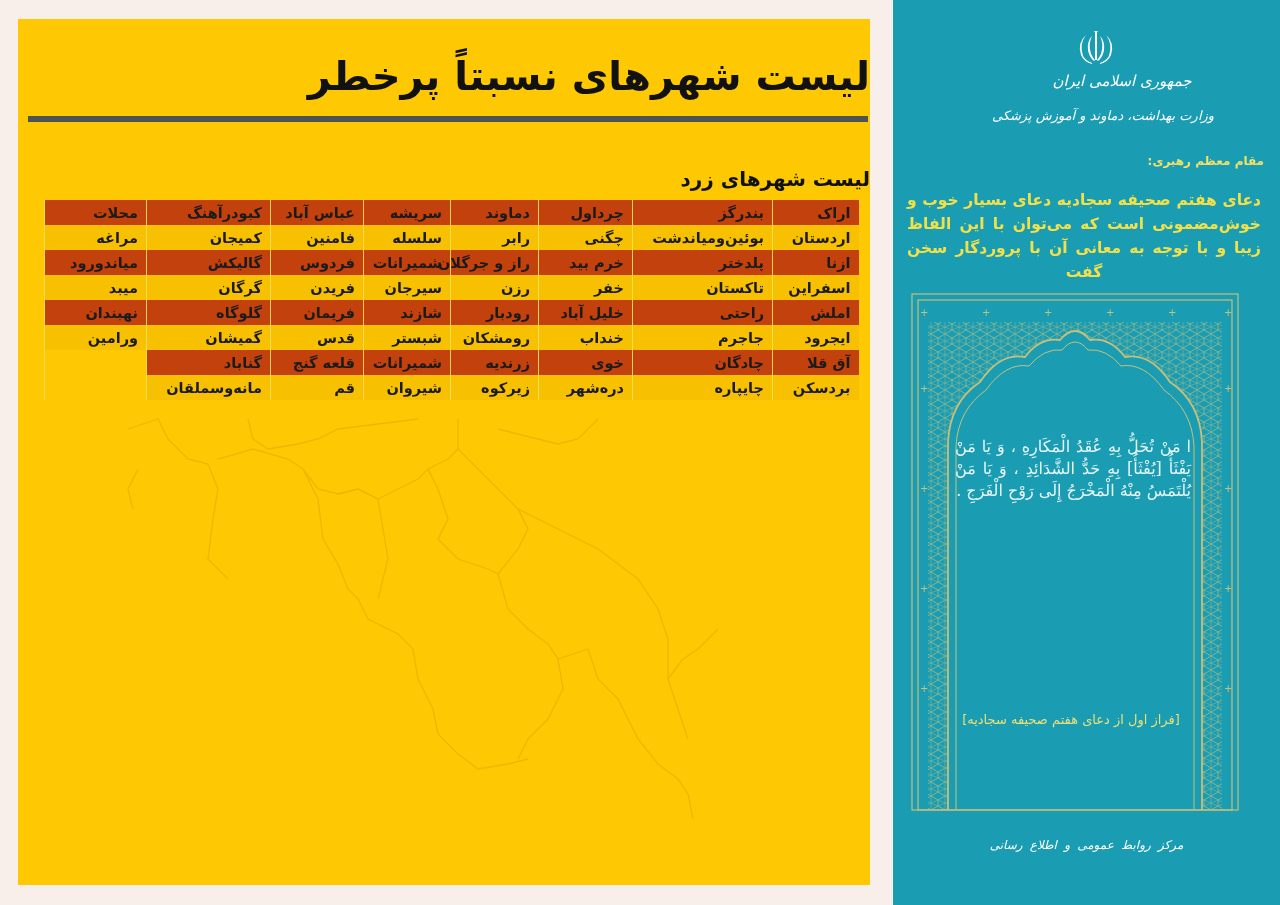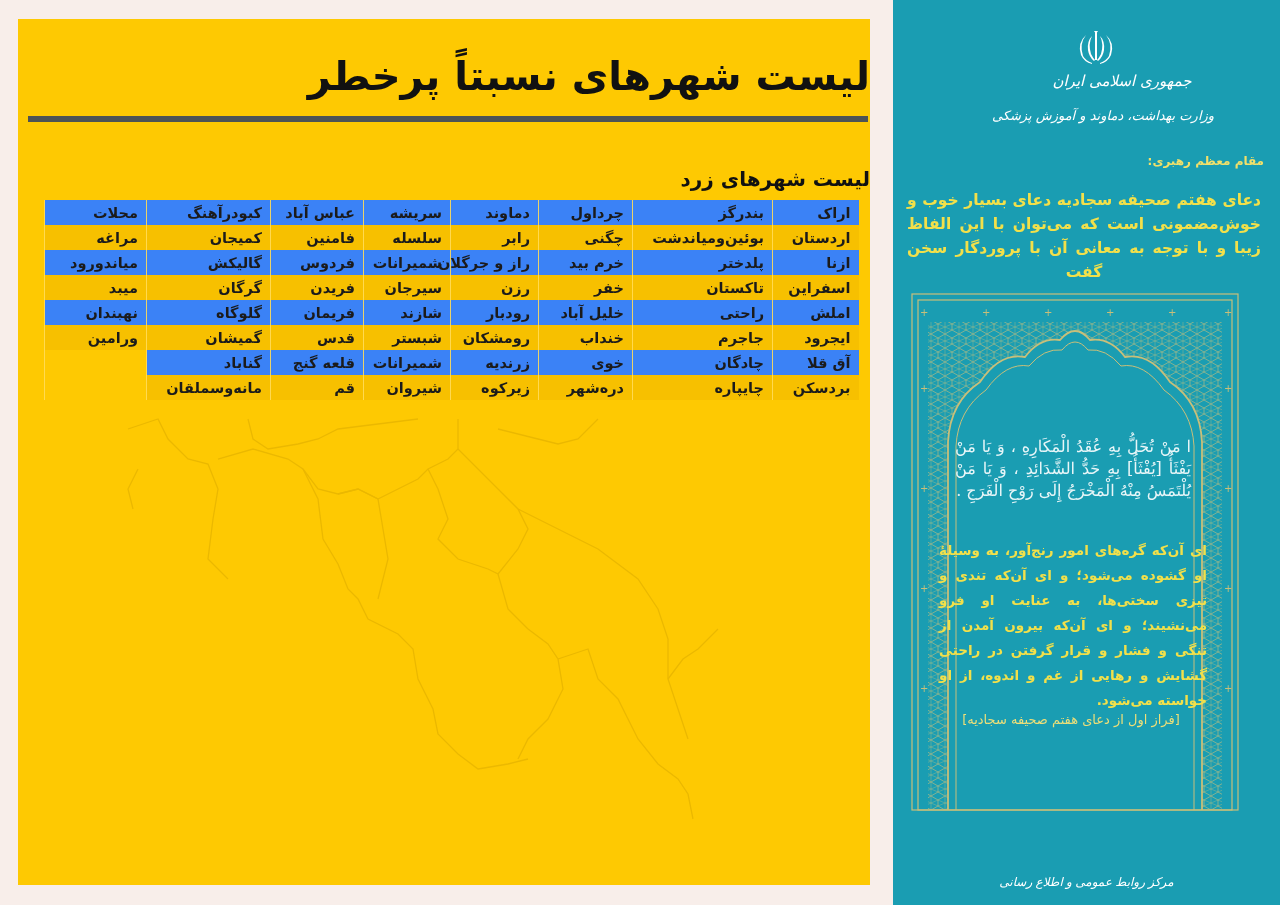--- a/index.html
+++ b/index.html
@@ -28,21 +28,21 @@
   }
   .city-table {
     position:absolute; left:26px; top:181px; width:814px;
     border-collapse:collapse; direction:rtl; table-layout:fixed;
   }
   .city-table td {
     height:25px; padding:0 8px; font-size:14.5px; font-weight:bold;
     color:#1b1b1b; white-space:nowrap; text-align:right;
     border-left:1px solid rgba(255,220,90,0.9);
   }
-  .city-table tr.light td { background:#3b82f6; }
+  .city-table tr.light td { background:#c2410c; }
   .city-table tr.dark td { background:#f7c000; }
   .city-table td.empty { background:transparent !important; }
 
   .right-panel {
     position:absolute; left:893px; top:0; width:387px; height:905px;
     background:#1a9db2;
   }
   .emblem { position:absolute; left:183px; top:30px; width:40px; height:36px; }
   .gov-line1 {
     position:absolute; left:0; width:370px; top:72px; text-align:center;
@@ -75,22 +75,21 @@
     color:#f2e04a; font-size:13.5px; font-weight:bold; line-height:25px;
     text-align:justify;
   }
   .source-text {
     position:absolute; left:48px; width:260px; top:712px; direction:rtl;
     color:#eedf78; font-size:13px; text-align:center;
   }
   .footer-text {
     position:absolute; left:0; width:387px; top:838px; text-align:center;
     color:#fff; font-size:12px; font-style:italic; direction:rtl;
-    font-family:Liberation Sans, sans-serif;
-    margin-top:37px;
+    font-family:Liberation Mono, monospace;
   }
 </style>
 </head>
 <body>
 
 <div class="left-panel">
   <svg class="map-bg" viewBox="0 0 852 866">
     <g fill="none" stroke="#e5b300" stroke-width="1.3" opacity="0.75">
       <path d="M110 410 L140 400 L150 420 L170 440 L190 445 L200 470 L195 500 L190 540 L210 560"></path>
       <path d="M200 440 L235 430 L270 440 L285 450 L300 470 L320 475 L340 470 L360 480"></path>
@@ -253,16 +252,15 @@
         <text x="314" y="400">+</text>
     </g>
     <path d="M18 30 H312 V518 H292 V150 Q290 110 260 90 Q240 60 215 65 Q200 45 180 48 Q165 30 150 48 Q130 45 115 65 Q90 60 70 90 Q40 110 38 150 V518 H18 Z" fill="url(#geo)" opacity="0.85"></path>
     <g fill="none" stroke="#c8bf7a" stroke-width="1.8">
       <path d="M38 518 V150 Q40 110 70 90 Q90 60 115 65 Q130 45 150 48 Q165 30 180 48 Q200 45 215 65 Q240 60 260 90 Q290 110 292 150 V518"></path>
       <path d="M46 518 V154 Q48 118 76 98 Q96 70 119 74 Q134 56 152 58 Q165 42 178 58 Q196 56 211 74 Q234 70 254 98 Q282 118 284 154 V518" stroke-width="1"></path>
     </g>
   </svg>
 
   <div class="arabic-text">ا مَنْ تُحَلُّ بِهِ عُقَدُ الْمَكَارِهِ ، وَ يَا مَنْ يَفْثَأُ [يُفْثَأُ] بِهِ حَدُّ الشَّدَائِدِ ، وَ يَا مَنْ يُلْتَمَسُ مِنْهُ الْمَخْرَجُ إِلَى رَوْحِ الْفَرَجِ .</div>
-  <div class="persian-text">ای آن‌که گره‌های امور رنج‌آور، به وسیلهٔ او گشوده می‌شود؛ و ای آن‌که تندی و تیزی سختی‌ها، به عنایت او فرو می‌نشیند؛ و ای آن‌که بیرون آمدن از تنگی و فشار و قرار گرفتن در راحتی گشایش و رهایی از غم و اندوه، از او خواسته می‌شود.</div>
   <div class="source-text">[فراز اول از دعای هفتم صحیفه سجادیه]</div>
   <div class="footer-text">مرکز روابط عمومی و اطلاع رسانی</div>
 </div>
 
 </body></html>

